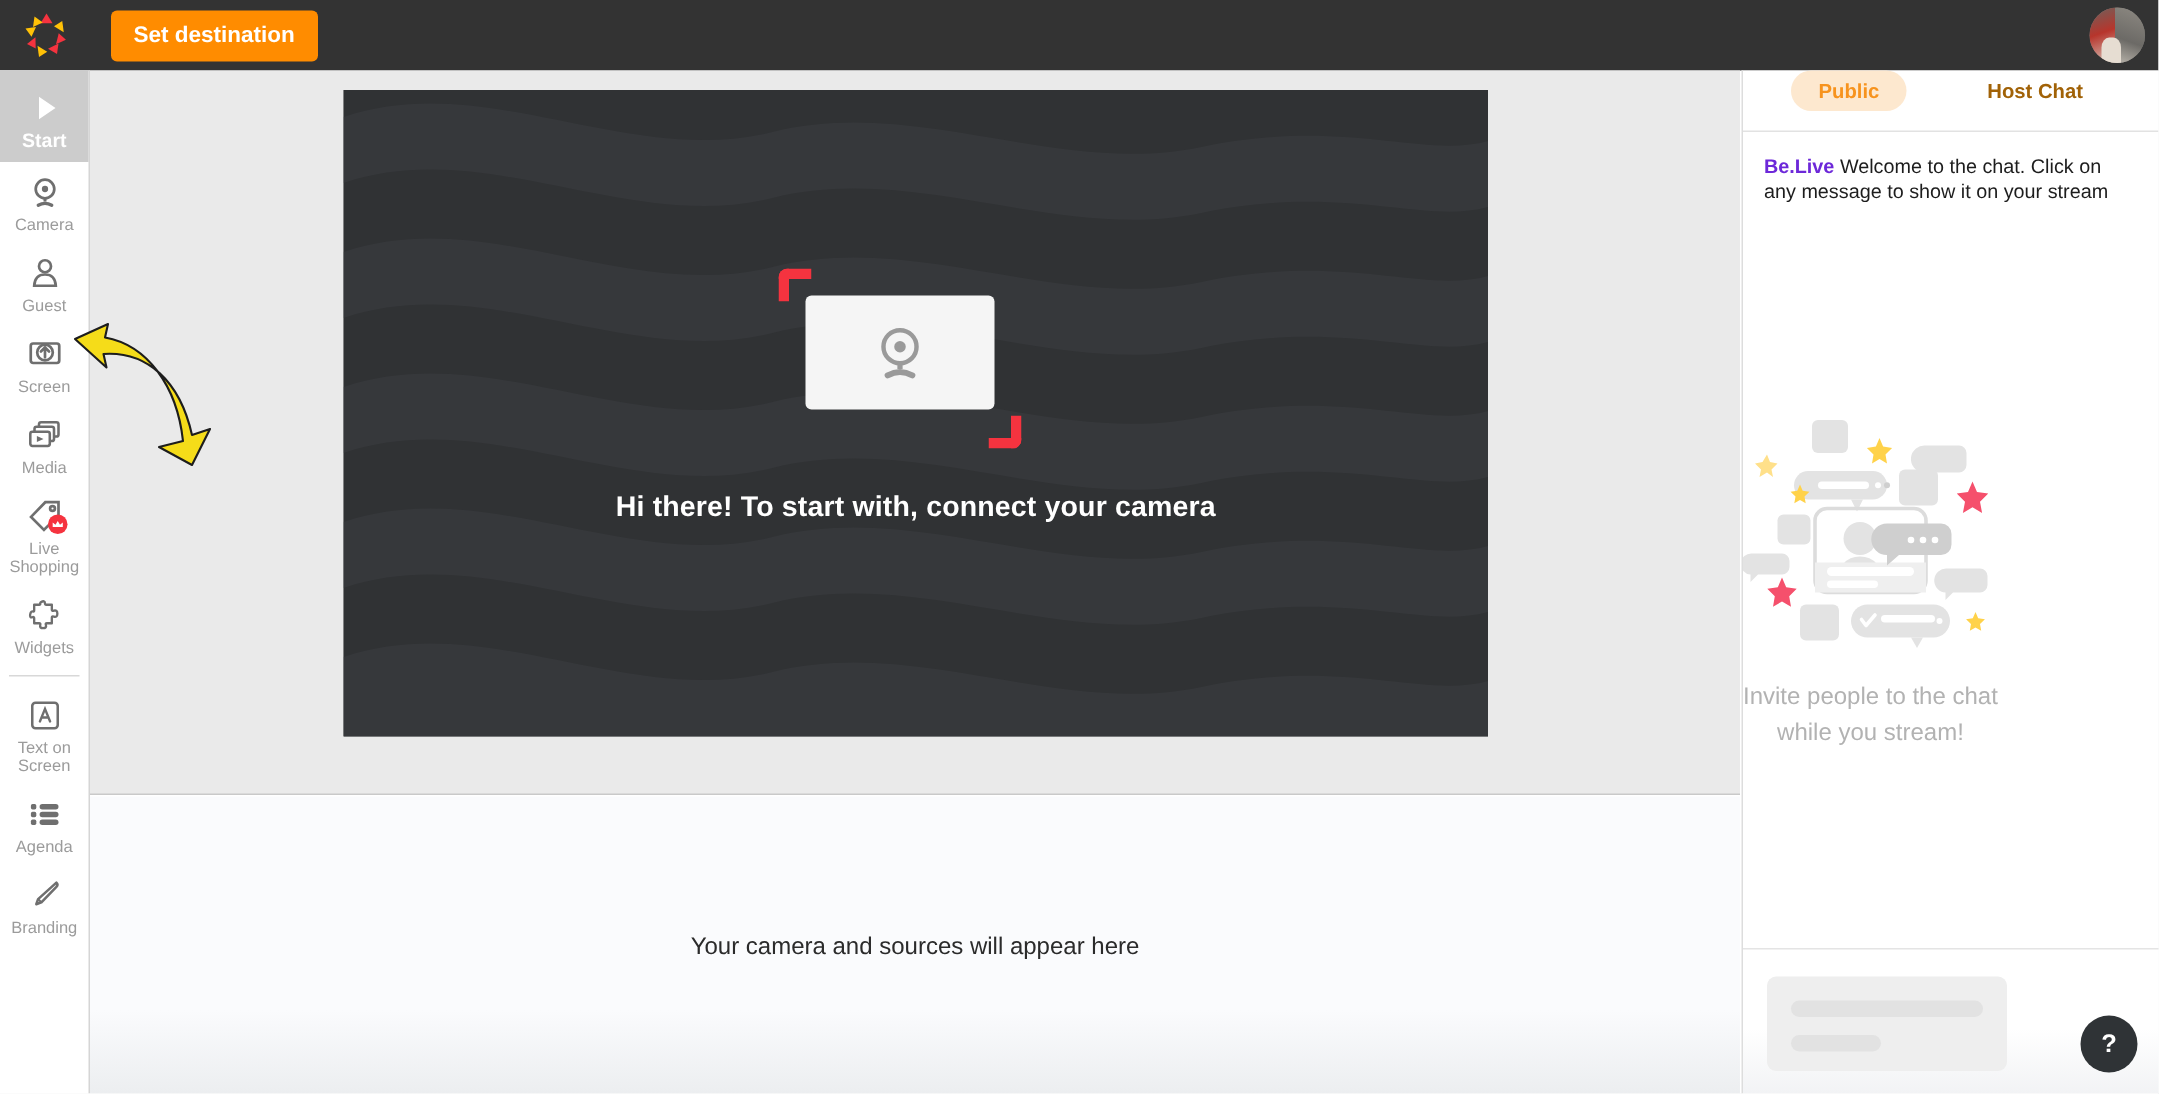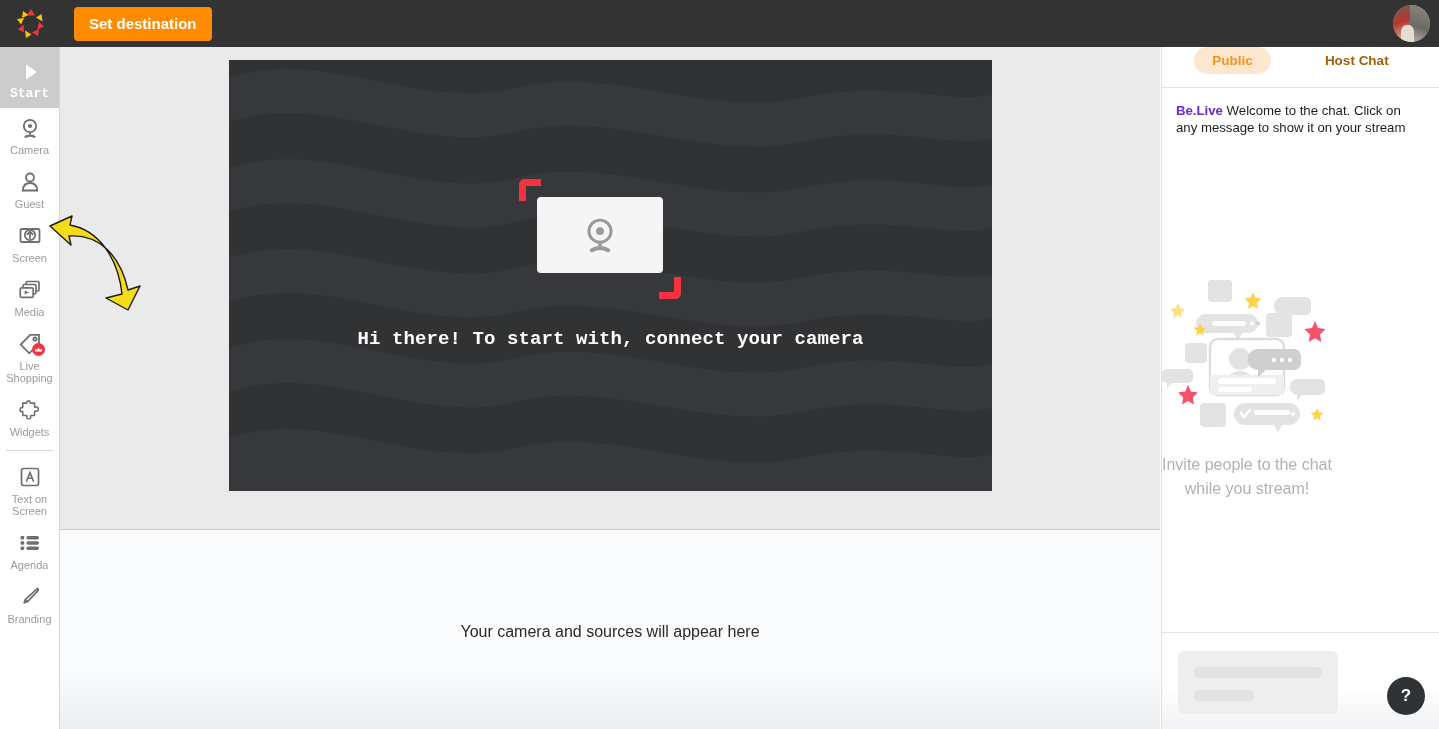--- a/index.html
+++ b/index.html
@@ -75,21 +75,20 @@
     line-height: 12px;
     text-align: center;
   }
   .side-item.start {
     background: #cccccc;
     color: #ffffff;
     font-weight: bold;
     height: 61px;
     font-size: 13px;
     padding-top: 10px;
-    font-family: Liberation Mono, monospace;
   }
   .side-icon {
     width: 26px; height: 26px;
     display: flex; align-items: center; justify-content: center;
     margin-bottom: 3px;
     position: relative;
   }
   .side-label { display: block; }
   .side-divider { height: 1px; background: #d8d8d8; margin: 6px 6px; }
   .badge-dot {
@@ -131,21 +130,21 @@
     position: absolute;
     width: 22px; height: 22px;
     border: 7px solid #f5333f;
   }
   .corner.tl { left: 0; top: 0; border-right: none; border-bottom: none;
                border-top-left-radius: 6px; }
   .corner.br { right: 22px; bottom: 6px; border-left: none; border-top: none;
                border-bottom-right-radius: 6px; }
   .video-headline {
     color: #ffffff; font-size: 19px; font-weight: bold;
-    letter-spacing: 0.1px; margin-bottom: 22px; font-family: Liberation Mono, monospace;
+    letter-spacing: 0.1px; margin-bottom: 22px;
   }
   .connect-btn {
     background: #ff8c00; color: #ffffff; border: none;
     border-radius: 5px; font-size: 17px; font-weight: bold;
     font-family: "Liberation Sans", sans-serif;
     padding: 13px 27px; cursor: pointer; line-height: 1;
   }
 
   
   .arrow-annotation {

